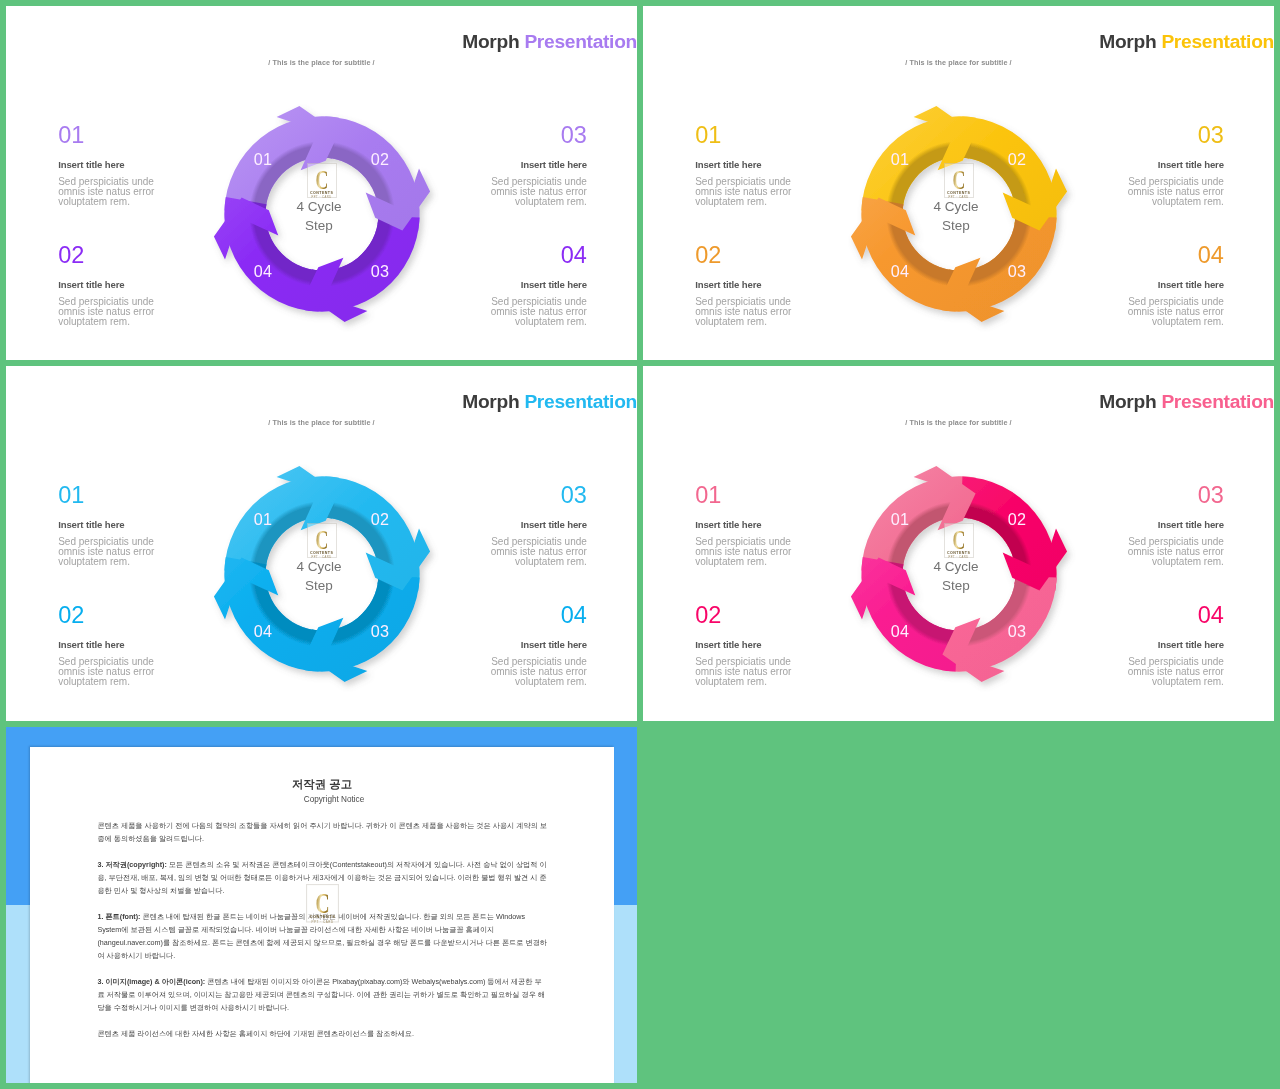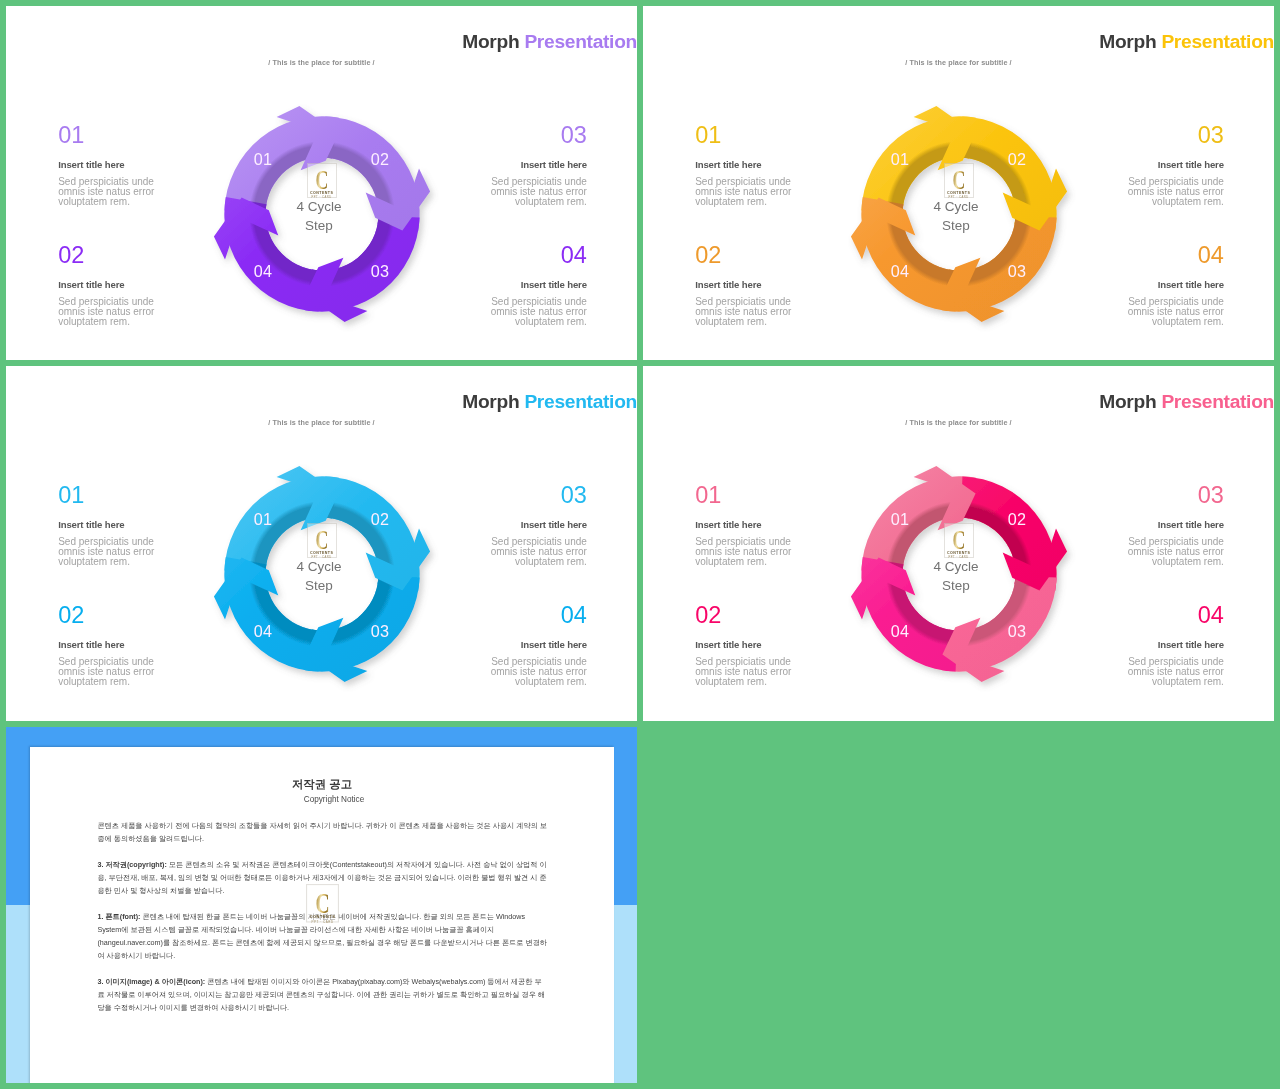--- a/index.html
+++ b/index.html
@@ -463,20 +463,21 @@
         <div class="bg-top"></div>
         <div class="bg-bot"></div>
         <div class="paper">
           <div class="cp-h1">저작권 공고</div>
           <div class="cp-h2">Copyright Notice</div>
           <div class="cp-body">
             <p>콘텐츠 제품을 사용하기 전에 다음의 협약의 조항들을 자세히 읽어 주시기 바랍니다. 귀하가 이 콘텐츠 제품을 사용하는 것은 사용시 계약의 보증에 동의하셨음을 알려드립니다.</p>
             <p><b>3. 저작권(copyright):</b> 모든 콘텐츠의 소유 및 저작권은 콘텐츠테이크아웃(Contentstakeout)의 저작자에게 있습니다. 사전 승낙 없이 상업적 이용, 무단전재, 배포, 복제, 임의 변형 및 어떠한 형태로든 이용하거나 제3자에게 이용하는 것은 금지되어 있습니다. 이러한 불법 행위 발견 시 준용한 민사 및 형사상의 처벌을 받습니다.</p>
             <p><b>1. 폰트(font):</b> 콘텐츠 내에 탑재된 한글 폰트는 네이버 나눔글꼴의 저작권은 네이버에 저작권있습니다. 한글 외의 모든 폰트는 Windows System에 보관된 시스템 글꼴로 제작되었습니다. 네이버 나눔글꼴 라이선스에 대한 자세한 사항은 네이버 나눔글꼴 홈페이지(hangeul.naver.com)를 참조하세요. 폰트는 콘텐츠에 함께 제공되지 않으므로, 필요하실 경우 해당 폰트를 다운받으시거나 다른 폰트로 변경하여 사용하시기 바랍니다.</p>
             <p><b>3. 이미지(image) &amp; 아이콘(icon):</b> 콘텐츠 내에 탑재된 이미지와 아이콘은 Pixabay(pixabay.com)와 Webalys(webalys.com) 등에서 제공한 무료 저작물로 이루어져 있으며, 이미지는 참고용만 제공되며 콘텐츠의 구성합니다. 이에 관한 권리는 귀하가 별도로 확인하고 필요하실 경우 해당을 수정하시거나 이미지를 변경하여 사용하시기 바랍니다.</p>
+            <p>콘텐츠 제품 라이선스에 대한 자세한 사항은 홈페이지 하단에 기재된 콘텐츠라이선스를 참조하세요.</p>
           </div>
           <div class="wm" style="left: 275.5px; top: 137.4px; transform: scale(1.1); transform-origin: 0px 0px;">
             <span class="c">C</span>
             <div class="t1">CONTENTS</div>
             <div class="t2">PPT · CARD</div>
           </div>
         </div>
       </div>
     </div>
   </div>

